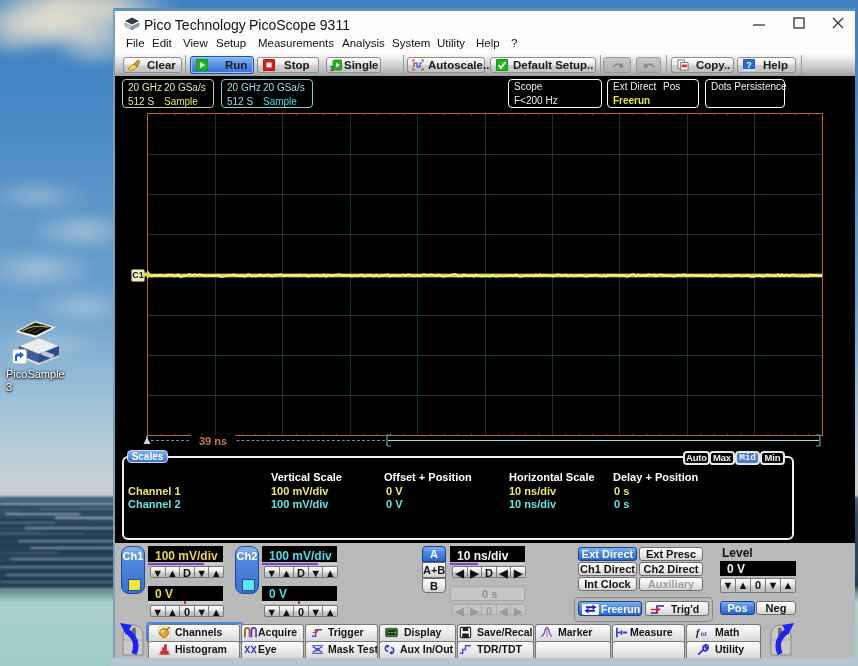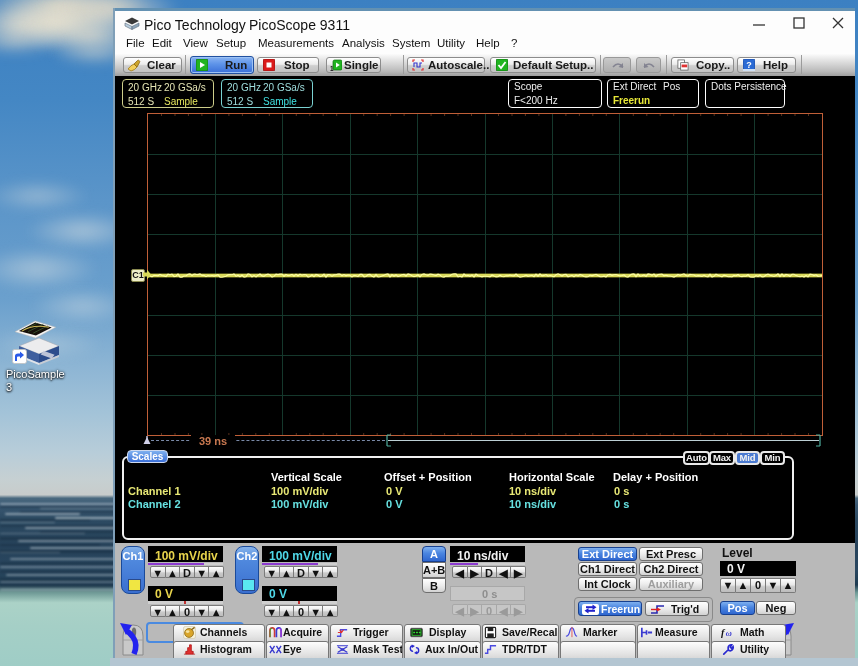--- a/index.html
+++ b/index.html
@@ -35,21 +35,21 @@
 .disp{position:absolute;height:21px;background:#000;box-sizing:border-box;}
 .disp .v{position:absolute;left:7px;top:3px;font-size:12px;font-weight:bold;}
 .spin{position:absolute;height:16px;display:flex;}
 .spin b{flex:1;border:1px solid #7a7a7a;border-left-width:0;background:linear-gradient(180deg,#fdfdfd 0%,#e8e8e8 45%,#cacaca 60%,#bdbdbd 100%);font-size:11px;color:#111;text-align:center;line-height:13px;font-weight:bold;}
 .spin b:first-child{border-left-width:1px;border-radius:2px 0 0 2px;}
 .spin b:last-child{border-radius:0 2px 2px 0;}
 .spin.dis b{background:#c6c6c6;border-color:#a8a8a8;color:#9a9a9a;}
 .gbtn{position:absolute;height:14px;border:1px solid #6f6f6f;border-radius:3px;background:linear-gradient(180deg,#fff 0%,#ededed 50%,#d2d2d2 100%);font-size:11px;font-weight:bold;color:#111;text-align:center;line-height:13px;box-sizing:border-box;}
 .gbtn.sel{background:linear-gradient(180deg,#7fb0ef 0%,#4a85e0 45%,#2f66cf 100%);color:#fff;border-color:#17408f;}
 .gbtn.dis{color:#9e9e9e;}
-.mbtn{position:absolute;height:25px;overflow:hidden;border:1px solid #777;border-radius:3px;background:linear-gradient(180deg,#fdfdfd 0%,#e4e4e4 50%,#c6c6c6 100%);box-sizing:border-box;font-size:11px;font-weight:bold;color:#111;margin-left:25px;}
+.mbtn{position:absolute;height:25px;overflow:hidden;border:1px solid #777;border-radius:3px;background:linear-gradient(180deg,#fdfdfd 0%,#e4e4e4 50%,#c6c6c6 100%);box-sizing:border-box;font-size:11px;font-weight:bold;color:#111;}
 .mbtn span{position:absolute;left:22px;top:1px;white-space:nowrap;font-size:10.5px;}
 #strip{position:absolute;left:-5px;top:650px;width:748px;height:8px;background:#b4c6d2;}
 </style>
 </head>
 <body>
 <div id="desktop">
   <div id="clouds">
     <div class="cloud" style="left:-25px;top:-20px;width:170px;height:52px;background:radial-gradient(ellipse at center,rgba(232,221,198,0.98),rgba(232,221,198,0) 72%);"></div>
     <div class="cloud" style="left:40px;top:-14px;width:140px;height:46px;background:radial-gradient(ellipse at center,rgba(230,220,200,0.9),rgba(230,220,200,0) 72%);"></div>
     <div class="cloud" style="left:-40px;top:6px;width:130px;height:40px;background:radial-gradient(ellipse at center,rgba(236,227,207,0.8),rgba(236,227,207,0) 70%);"></div>
@@ -301,21 +301,21 @@
         <div class="y" style="left:490px;top:27px">0 s</div>
         <div class="c" style="left:4px;top:40px">Channel 2</div>
         <div class="c" style="left:147px;top:40px">100 mV/div</div>
         <div class="c" style="left:262px;top:40px">0 V</div>
         <div class="c" style="left:385px;top:40px">10 ns/div</div>
         <div class="c" style="left:490px;top:40px">0 s</div>
       </div>
       <div style="position:absolute;left:12px;top:374px;width:39px;height:11px;border:1px solid #cdd8ee;border-radius:4px;background:linear-gradient(180deg,#7fb0ef,#3a6fd8);color:#fff;font-size:10px;font-weight:bold;text-align:center;line-height:11px;">Scales</div>
       <div class="minibtn" style="left:568px;width:23px;top:375px;">Auto</div>
       <div class="minibtn" style="left:594px;width:22px;top:375px;">Max</div>
-      <div class="minibtn" style="left:620px;width:21px;top:375px;background:#4a7ad0;">Mid</div>
+      <div class="minibtn" style="left:620px;width:21px;top:375px;background:#4a7ad0;font-family:Liberation Mono, monospace;">Mid</div>
       <div class="minibtn" style="left:645px;width:21px;top:375px;">Min</div>
     </div>
     <div id="ctrl">
       <div class="chbtn" style="left:6px;top:3px;">Ch1<span style="position:absolute;left:6px;top:32px;width:11px;height:10px;background:#f0e642;border:1px solid #2a4a8a;"></span></div>
       <div class="disp" style="left:33px;top:3px;width:75px;height:16px;">
           <span class="v" style="color:#e8d44c">100 mV/div</span>
         </div>
       <div style="position:absolute;left:33px;top:19.6px;width:75px;height:2.5px;background:#cfcfcf"></div>
       <div style="position:absolute;left:33px;top:19.6px;width:56px;height:2.5px;background:#8d3bd0"></div>
       <div class="spin" style="left:35px;top:23px;width:74px;height:12px;">

